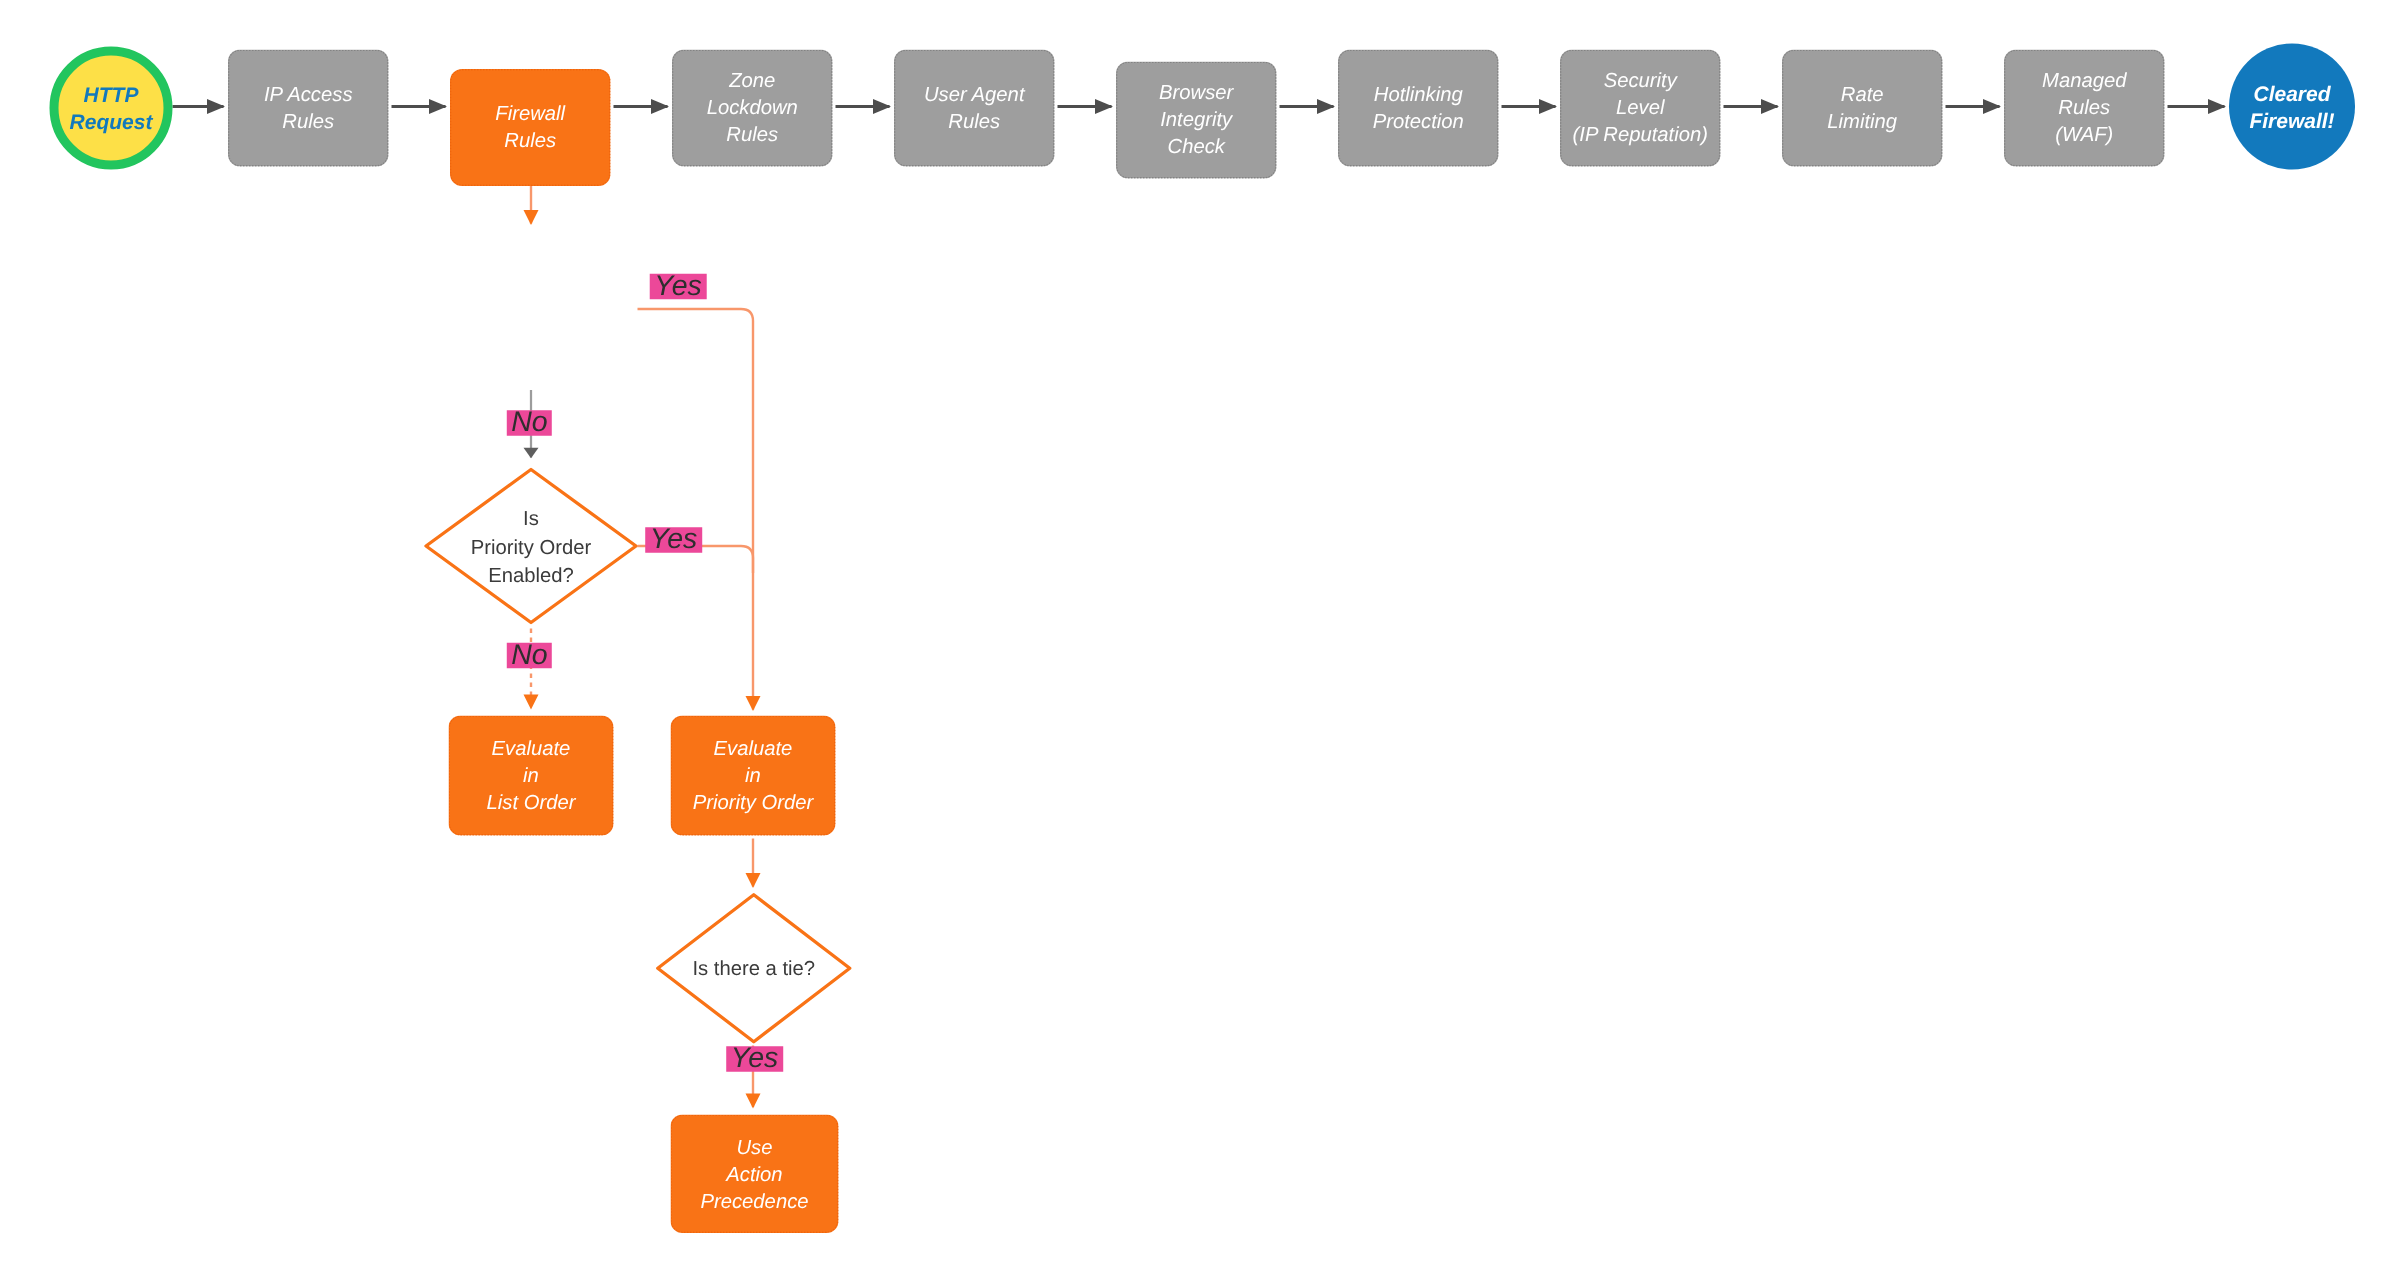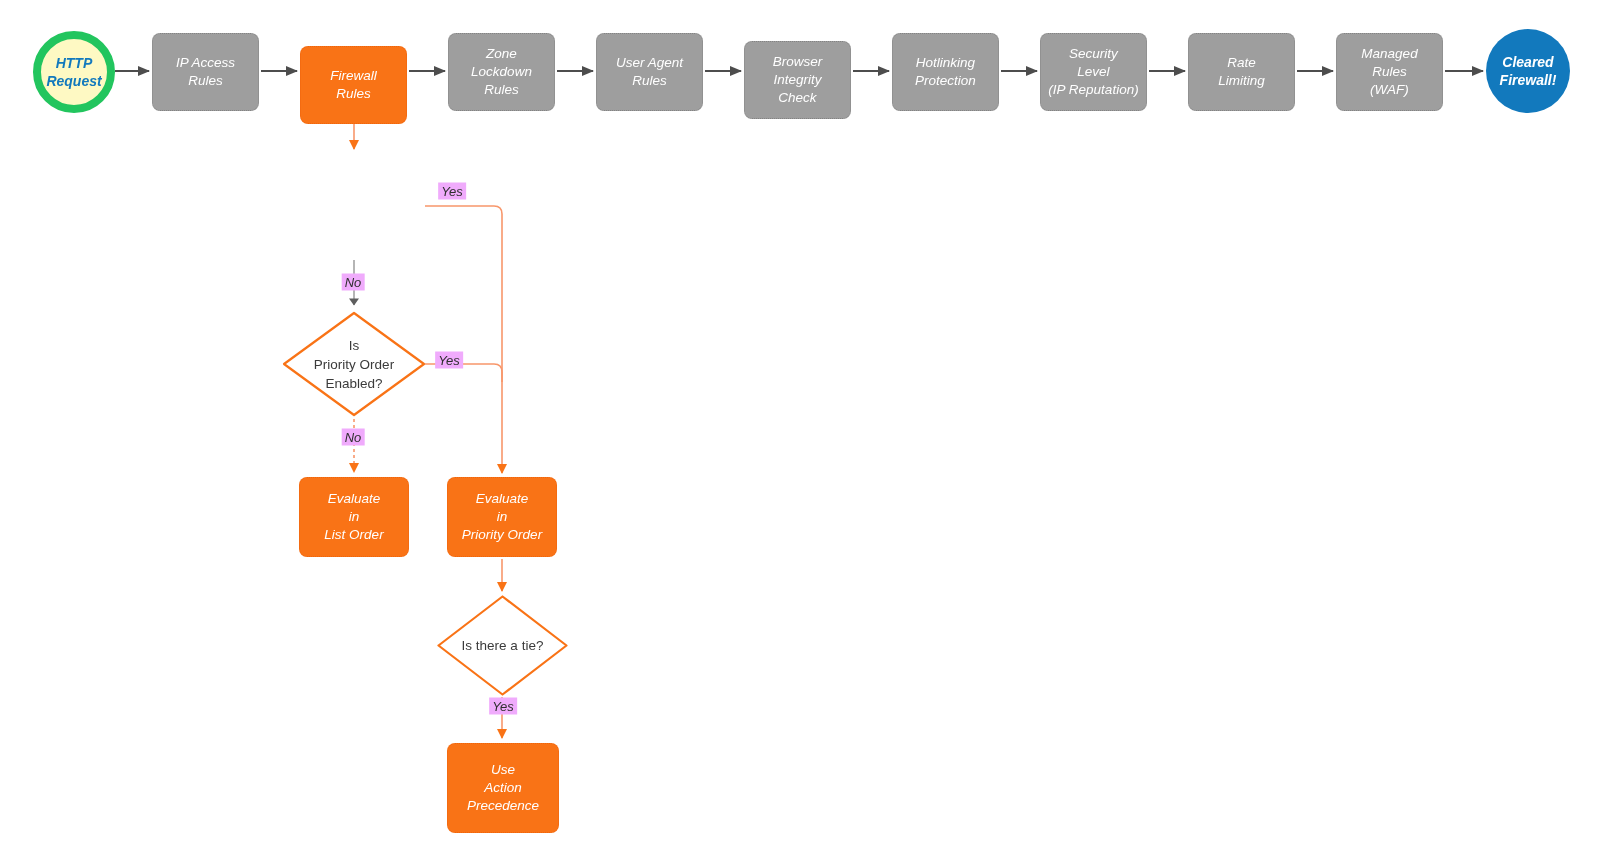--- a/index.html
+++ b/index.html
@@ -51,22 +51,22 @@
 
   .circle {
     border-radius: 50%;
     font-weight: bold;
     font-style: italic;
     font-size: 14px;
     line-height: 18px;
   }
   .circle.start {
     width: 82px; height: 82px;
-    background: #fef9c3;
-    border: 8px solid #22c55e;
+    background: #fde047;
+    border: 6px solid #22c55e;
     color: #1279bd;
   }
   .circle.end {
     width: 84px; height: 84px;
     background: #1279bd;
     color: #ffffff;
   }
 
   .diamond { }
   .diamond svg { position: absolute; left: 0; top: 0; }
@@ -76,24 +76,24 @@
     text-align: center;
     font-size: 13.5px;
     line-height: 19px;
     color: #3b3b3b;
   }
 
   .edge-label {
     position: absolute;
     transform: translate(-50%, -50%);
     font-style: italic;
-    font-size: 13px;
+    font-size: 19px;
     line-height: 17px;
     color: #2e2e2e;
-    background: #f0abfc;
+    background: #ec4899;
     padding: 0 3px;
   }
 </style>
 </head>
 <body>
 
 <div class="canvas">
 
   <svg class="wires">
     <defs>
@@ -196,21 +196,21 @@
   <div class="node action" style="left:299px; top:477px; width:110px; height:80px;">
     <span class="lbl">Evaluate
 in
 List Order</span>
   </div>
   <div class="node action" style="left:447px; top:477px; width:110px; height:80px;">
     <span class="lbl">Evaluate
 in
 Priority Order</span>
   </div>
-  <div class="node action" style="left:447px; top:743px; width:112px; height:90px;">
+  <div class="node action" style="left:447px; top:743px; width:112px; height:79px;">
     <span class="lbl">Use
 Action
 Precedence</span>
   </div>
 
   <div class="edge-label" style="left:452px; top:191px;">Yes</div>
   <div class="edge-label" style="left:353px; top:282px;">No</div>
   <div class="edge-label" style="left:449px; top:360px;">Yes</div>
   <div class="edge-label" style="left:353px; top:437px;">No</div>
   <div class="edge-label" style="left:503px; top:706px;">Yes</div>

